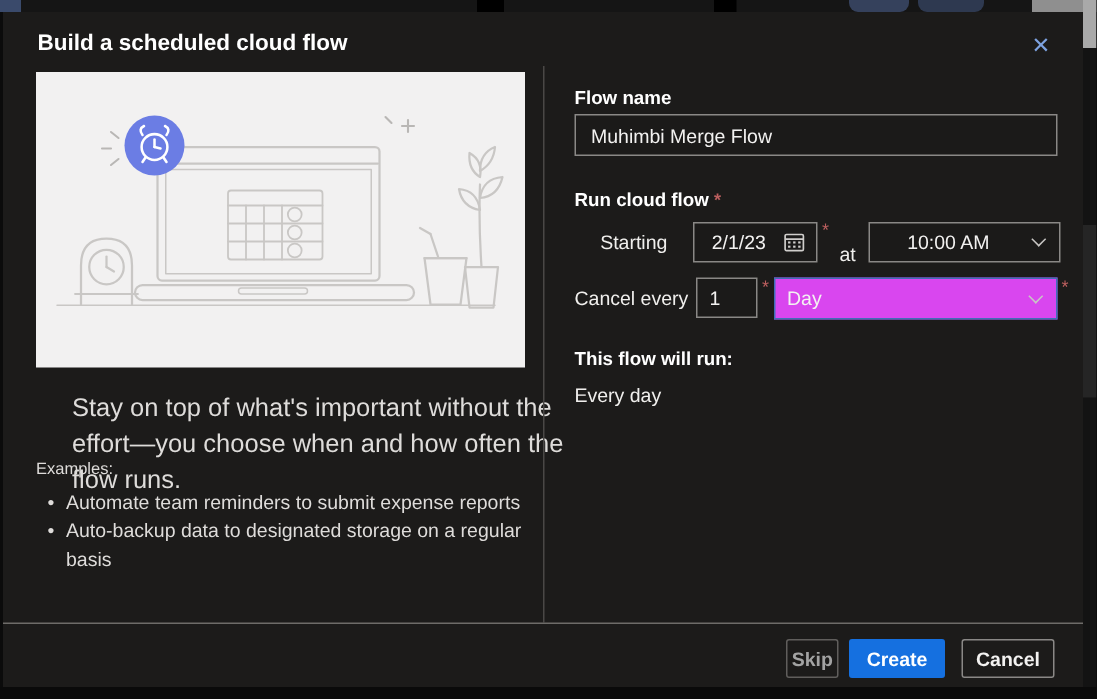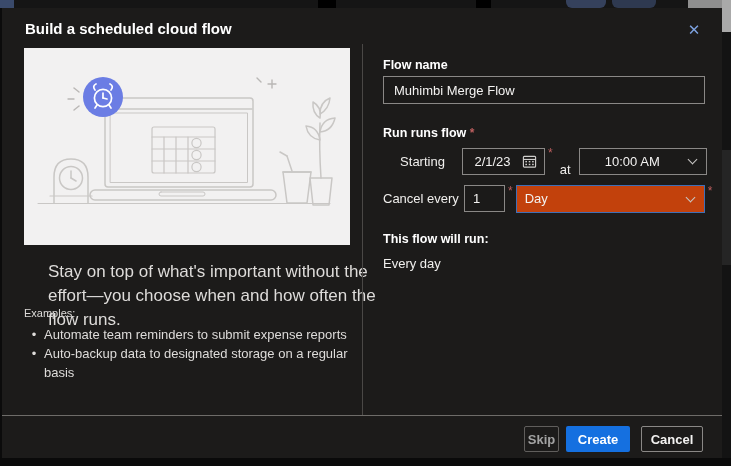--- a/index.html
+++ b/index.html
@@ -45,21 +45,21 @@
         padding:0 10px; font-family:"Liberation Sans",sans-serif; }
 
   .row { position:absolute; display:flex; align-items:center; }
   .field { display:flex; align-items:center; border:1px solid #8a8886; background:#1b1a19;
            height:27px; color:#f3f2f1; font-size:13px; }
   .field .val { padding:0 8px; flex:1 1 auto; white-space:nowrap; }
   .chev { width:7px; height:7px; border-right:1.5px solid #c8c6c4; border-bottom:1.5px solid #c8c6c4;
           transform:rotate(45deg); margin:-3px 10px 0 4px; flex:0 0 7px; }
   .interval-input { width:41px; height:27px; background:#1b1a19; border:1px solid #8a8886;
         color:#f3f2f1; font-size:13px; padding:0 8px; font-family:"Liberation Sans",sans-serif; }
-  .freq-field { border:1.5px solid #3f6fb7; background:#c2410c; height:28px;gap:32px; }
+  .freq-field { border:1.5px solid #3f6fb7; background:#d946ef; height:28px;gap:32px; }
   .sup-req { transform:translateY(-8px); display:inline-block; margin:0 3px; }
 
   
   .btn { position:absolute; top:418px; height:26px; font-size:13px; font-weight:bold;
          border-radius:2px; cursor:pointer; font-family:"Liberation Sans",sans-serif; }
   .btn-skip   { left:522px; width:35px;  background:transparent; border:1px solid #605e5c; color:#a3a3a3; }
   .btn-create { left:564px; width:64px;  background:#1570e0; border:none; color:#ffffff; }
   .btn-cancel { left:639px; width:62px;  background:transparent; border:1px solid #8a8886; color:#f3f2f1; }
 </style>
 </head>
@@ -175,21 +175,21 @@
       </li>
     </ul>
 
     <div class="v-divider"></div>
     <div class="h-divider"></div>
 
     <div class="form-label" style="left:381px; top:50px;">Flow name</div>
     <input class="flow-name-input" value="Muhimbi Merge Flow" style="">
 
     <div class="form-label" style="left:381px; top:118px;">
-      <span>Run runs flow</span>
+      <span>Run cloud flow</span>
       <span class="req">*</span>
     </div>
 
     <div class="row" style="left:381px; top:139px; width:324px; height:28px;text-align:center;">
       <span class="plain-label" style="width:79px;">Starting</span>
       <div class="field" style="width:83px;">
         <span class="val">2/1/23</span>
         <svg width="15" height="15" viewBox="0 0 16 16" style="margin-right:7px;flex:0 0 15px;">
           <g fill="none" stroke="#d0cecc" stroke-width="1.2">
             <rect x="1.5" y="2.5" width="13" height="11.5" rx="1"></rect>

